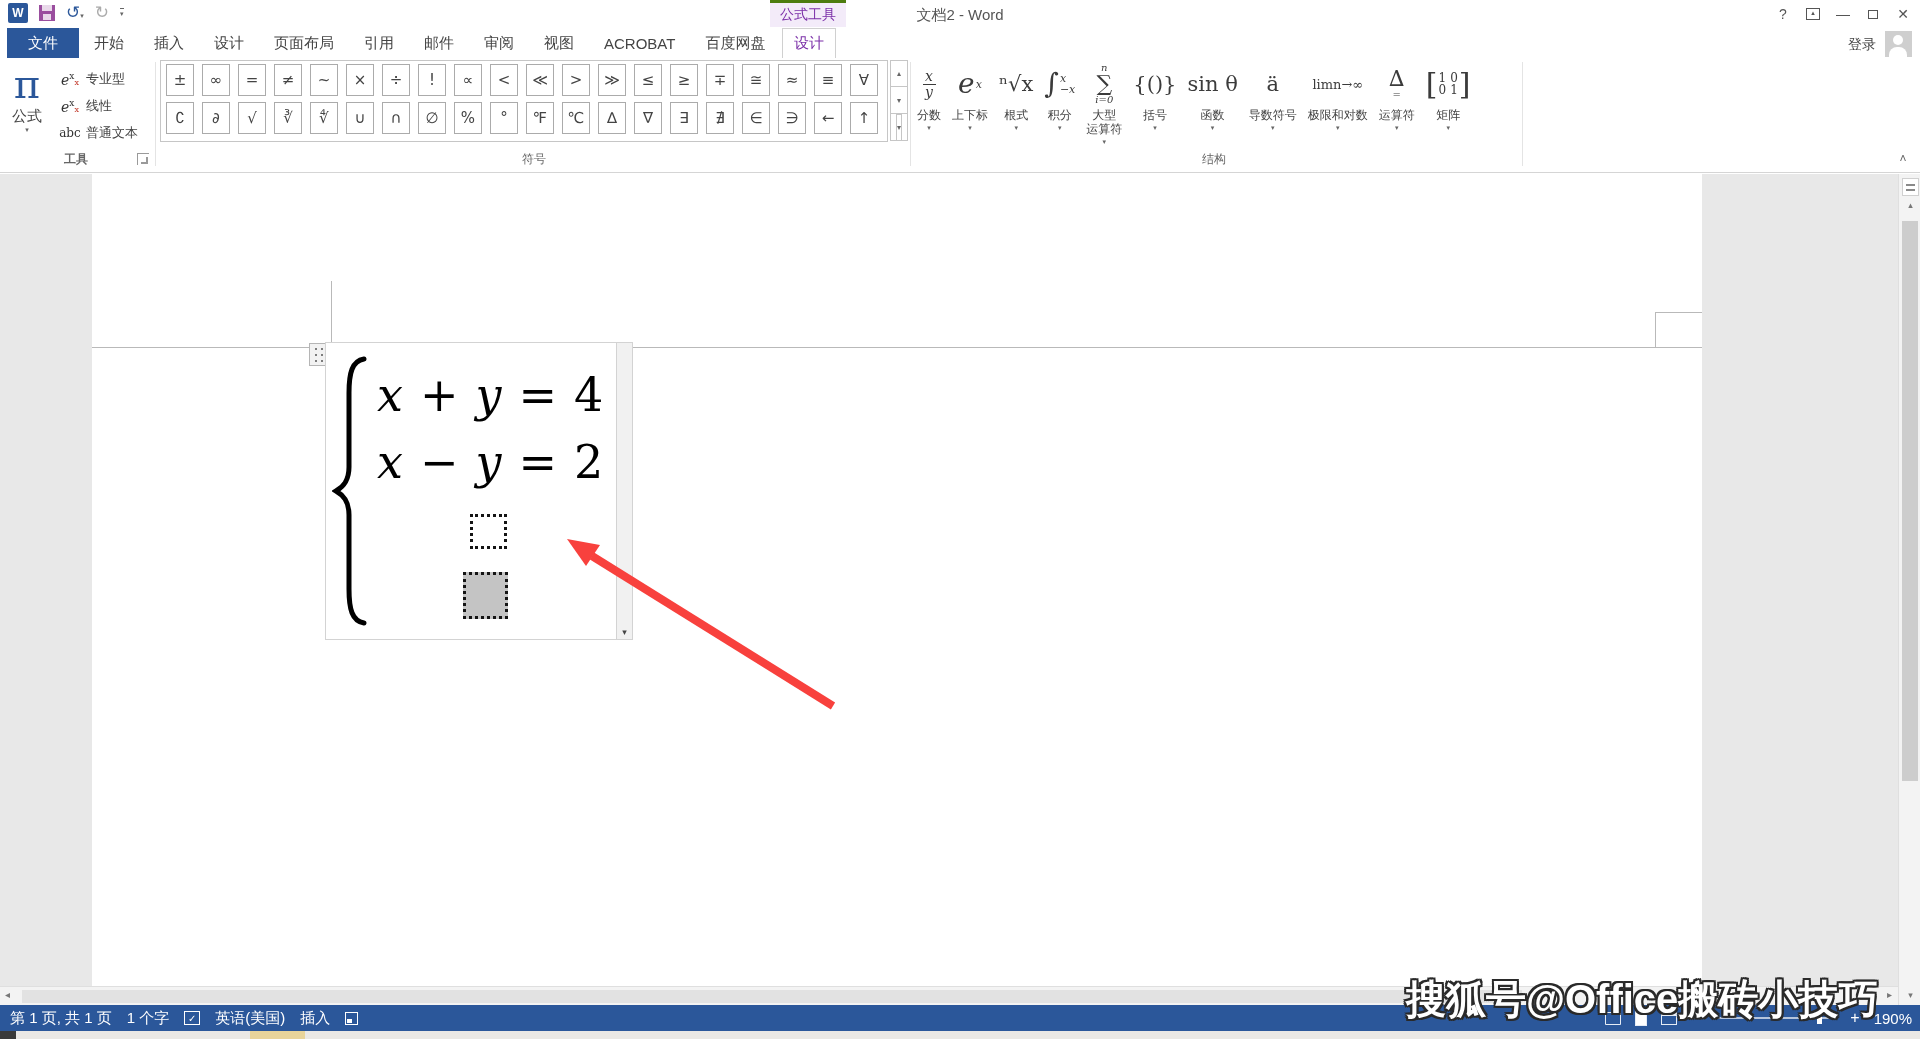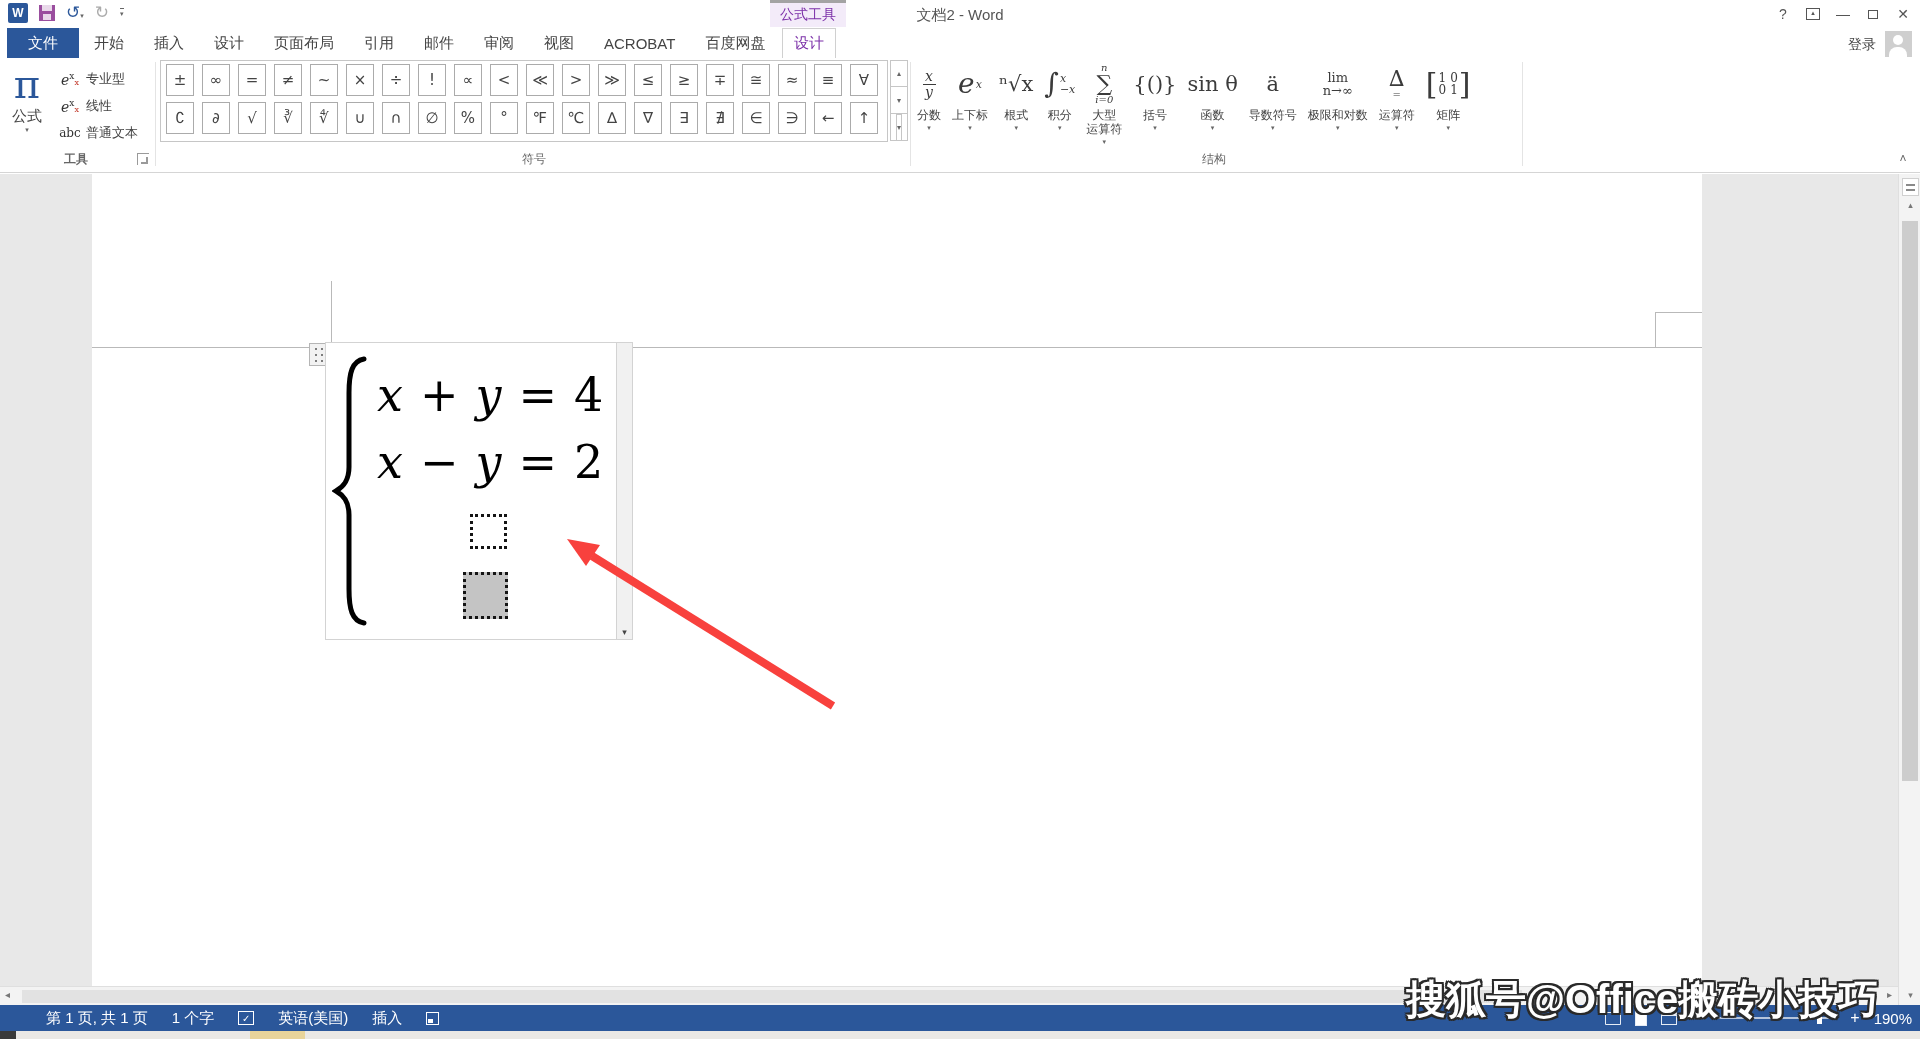--- a/index.html
+++ b/index.html
@@ -14,21 +14,21 @@
     font-size:12px; display:flex; align-items:center; justify-content:center; border-radius:2px; }
   .saveicon { width:16px; height:16px; background:#9A4E9E; position:relative; }
   .saveicon::after { content:""; position:absolute; left:3px; top:0; width:10px; height:6px; background:#E9D9EA; }
   .saveicon::before { content:""; position:absolute; left:4px; bottom:1px; width:8px; height:6px; background:#E9D9EA; }
   .undo { color:#2B579A; font-size:17px; line-height:18px; }
   .redo { color:#ABABAB; font-size:17px; line-height:18px; }
   .tinyarrow { font-size:7px; color:#666; }
   .qatmore { border-top:1px solid #666; padding-top:1px; font-size:7px; color:#666; }
 
   .ctx-header { position:absolute; left:770px; top:0; width:76px; height:27px;
-    background:#F3EBF9; border-top:3px solid #a3a3a3; color:#7B2FA8; font-size:14px;
+    background:#F3EBF9; border-top:3px solid #4d7c0f; color:#7B2FA8; font-size:14px;
     display:flex; align-items:center; justify-content:center; }
   .wtitle { position:absolute; left:0; right:0; top:6px; text-align:center; font-size:15px; color:#565656; }
   .winbtns { position:absolute; right:2px; top:0; display:flex; }
   .wb { width:30px; height:28px; display:flex; align-items:center; justify-content:center;
     color:#555; font-size:14px; }
   .ropt { width:14px; height:12px; border:1px solid #555; display:flex; align-items:flex-start; justify-content:center; font-size:7px; color:#555; }
   .restore-sq { width:10px; height:9px; border:1px solid #555; position:relative; background:#fff; }
   .restore-sq::before { content:""; position:absolute; left:2px; top:-4px; width:9px; height:8px; border:1px solid #555; z-index:-1; }
   .signin { position:absolute; right:44px; top:36px; font-size:14px; color:#444; }
   .avatar { position:absolute; right:8px; top:31px; width:27px; height:26px; background:#CFCFCF; overflow:hidden; }
@@ -85,21 +85,21 @@
     font-style:italic; line-height:13px; }
   .frbar { width:13px; height:1px; background:#3b3b3b; margin:1px 0; }
   .ssbase { font-size:28px; font-style:italic; line-height:30px; }
   .sscol { display:inline-flex; flex-direction:column; font-size:11px; line-height:11px;
     font-style:italic; margin-left:1px; }
   .oucol { display:inline-flex; flex-direction:column; align-items:center; font-size:10px;
     line-height:10px; font-style:italic; }
   .oumid { font-size:22px; line-height:22px; font-style:normal; }
   .plain { font-size:21px; font-style:normal; white-space:nowrap; }
   .plain.it { }
-  .tl { display:inline-flex; flex-direction:column; align-items:center; font-size:13px; line-height:13px; }
+  .tl { display:inline-flex; flex-direction:row; align-items:center; font-size:13px; line-height:13px; }
   .mx { display:inline-flex; align-items:center; }
   .mxb { font-size:30px; font-weight:300; line-height:30px; }
   .mxg { display:inline-grid; grid-template-columns:auto auto; gap:0 4px; font-size:12px;
     line-height:12px; padding:0 1px; }
   .collapse-btn { position:absolute; left:1893px; top:152px; width:20px; height:16px;
     text-align:center; font-size:12px; color:#666; line-height:14px; }
 
   
   .canvas { position:absolute; left:0; top:174px; width:1898px; height:812px; background:#E8E8E8; }
   .page { position:absolute; left:92px; top:0px; width:1610px; height:812px; background:#fff; }
@@ -140,21 +140,21 @@
     box-shadow:0 5px #8A8A8A; }
   .vthumb { position:absolute; left:3px; top:47px; width:16px; height:560px; background:#CDCDCD; }
   .hscroll { position:absolute; left:0; top:986px; width:1898px; height:19px; background:#F3F3F3;
     border-top:1px solid #DFDFDF; }
   .hsb { position:absolute; top:2px; color:#777; font-size:10px; }
   .hthumb { position:absolute; left:22px; top:3px; width:1500px; height:13px; background:#E2E2E2; }
 
   
   .status { position:absolute; left:0; top:1005px; width:1920px; height:26px; background:#2B579A;
     color:#fff; font-size:15px; }
-  .st-left { position:absolute; left:10px; top:0; height:26px; display:flex; align-items:center; gap:24px;margin-left:36px; }
+  .st-left { position:absolute; left:10px; top:0; height:26px; display:flex; align-items:center; gap:15px; }
   .icon-proof { width:16px; height:14px; border:1px solid #fff; position:relative; font-size:10px;
     display:flex; align-items:center; justify-content:center; }
   .icon-macro { width:13px; height:13px; border:1px solid #fff; position:relative; }
   .icon-macro i { position:absolute; left:1px; bottom:1px; width:5px; height:4px; background:#fff; }
   .st-right { position:absolute; right:8px; top:0; height:26px; display:flex; align-items:center; gap:14px; z-index:10; }
   .vw { width:16px; height:13px; border:1px solid #E6ECF5; }
   .vw.read { border-radius:2px 2px 0 0; }
   .vw.print { width:12px; height:15px; background:#fff; }
   .vw.web { border-top:4px solid #E6ECF5; }
   .ztrack { width:122px; height:2px; background:rgba(255,255,255,.65); position:relative; }

